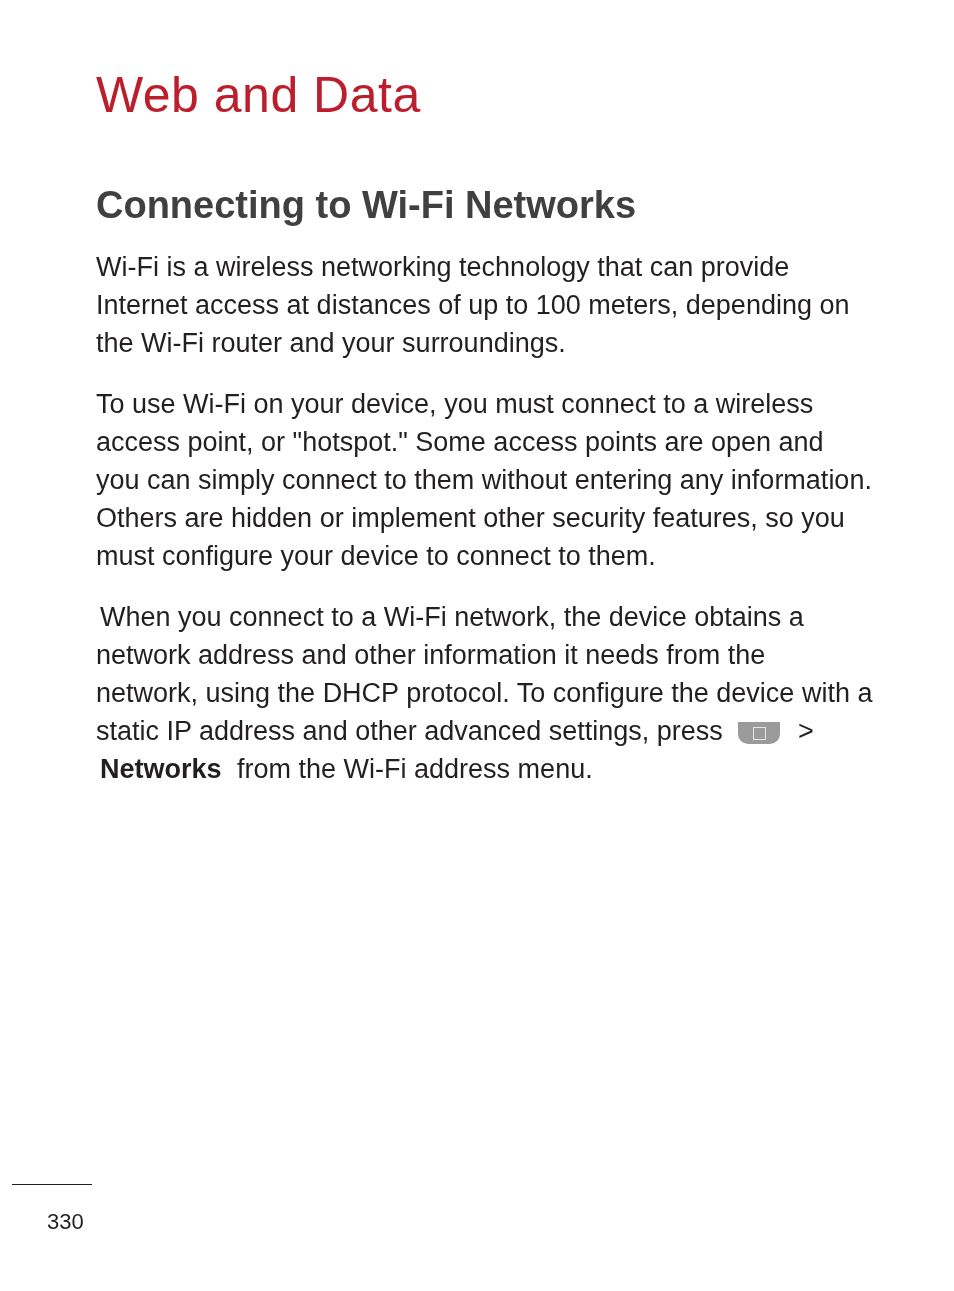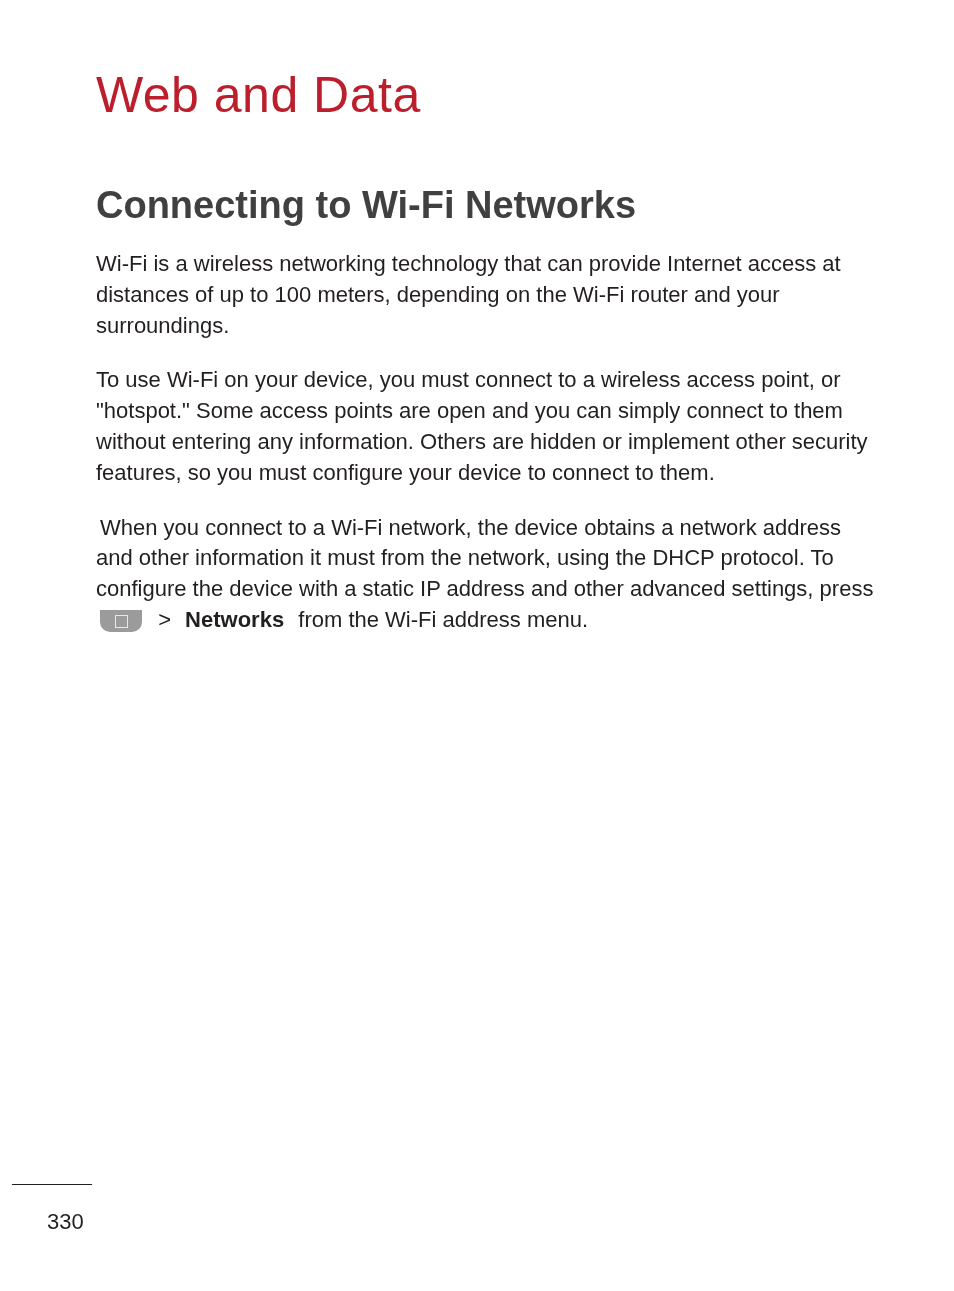--- a/index.html
+++ b/index.html
@@ -35,21 +35,21 @@
       font-weight: 300;
     }
     .section-title {
       font-size: 38px;
       font-weight: 600;
       color: #404040;
       margin-bottom: 22px;
       font-family: 'Trebuchet MS', 'Lucida Sans', Arial, sans-serif;
     }
     .body-para {
-      font-size: 22px;
+      font-size: 27px;
       line-height: 1.4;
       color: #231f20;
       margin-bottom: 24px;
       font-family: 'Trebuchet MS', 'Lucida Sans', Arial, sans-serif;
       font-weight: 300;
     }
     .inline-wrap {
       display: inline;
     }
     .menu-key-icon {
@@ -105,21 +105,21 @@
 
 
   <h2 class="section-title">Connecting to Wi-Fi Networks</h2>
 
   <p class="body-para">Wi-Fi is a wireless networking technology that can provide Internet access at distances of up to 100 meters, depending on the Wi-Fi router and your surroundings.</p>
 
   <p class="body-para">To use Wi-Fi on your device, you must connect to a wireless access point, or "hotspot." Some access points are open and you can simply connect to them without entering any information. Others are hidden or implement other security features, so you must configure your device to connect to them.</p>
 
 
   <p class="body-para">
-    <span class="inline-wrap">When you connect to a Wi-Fi network, the device obtains a network address and other information it must from the network, using the DHCP protocol. To configure the device with a static IP address and other advanced settings, press </span>
+    <span class="inline-wrap">When you connect to a Wi-Fi network, the device obtains a network address and other information it needs from the network, using the DHCP protocol. To configure the device with a static IP address and other advanced settings, press </span>
     <span class="menu-key-icon"></span>
     <span class="gt">&gt;</span>
     <span class="bold-inline">Networks</span>
     <span class="inline-wrap"> from the Wi-Fi address menu.</span>
   </p>
 
 </div>
 
 <div class="footer-line"></div>
 <div class="page-number">330</div>

